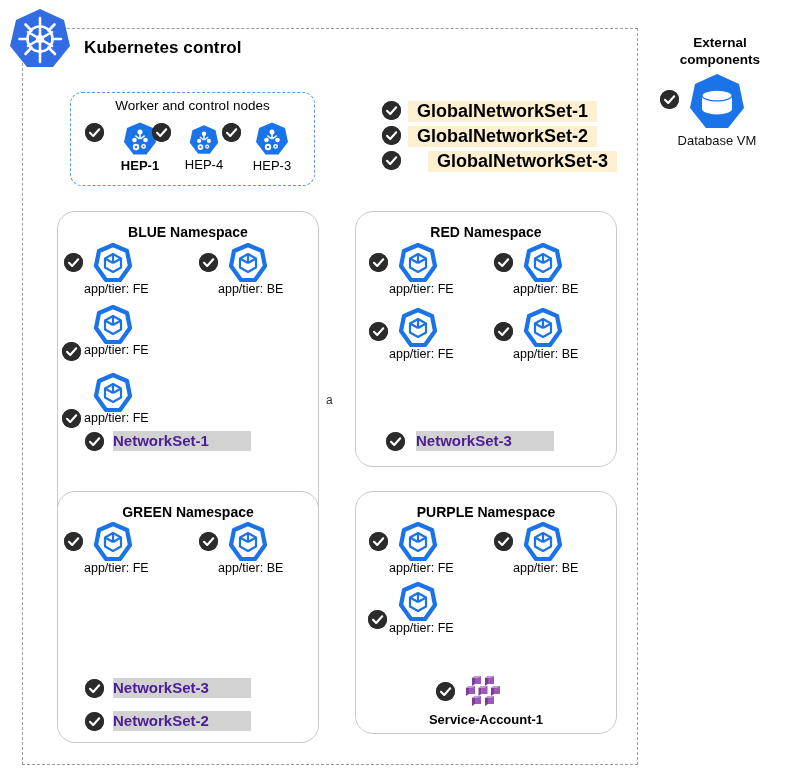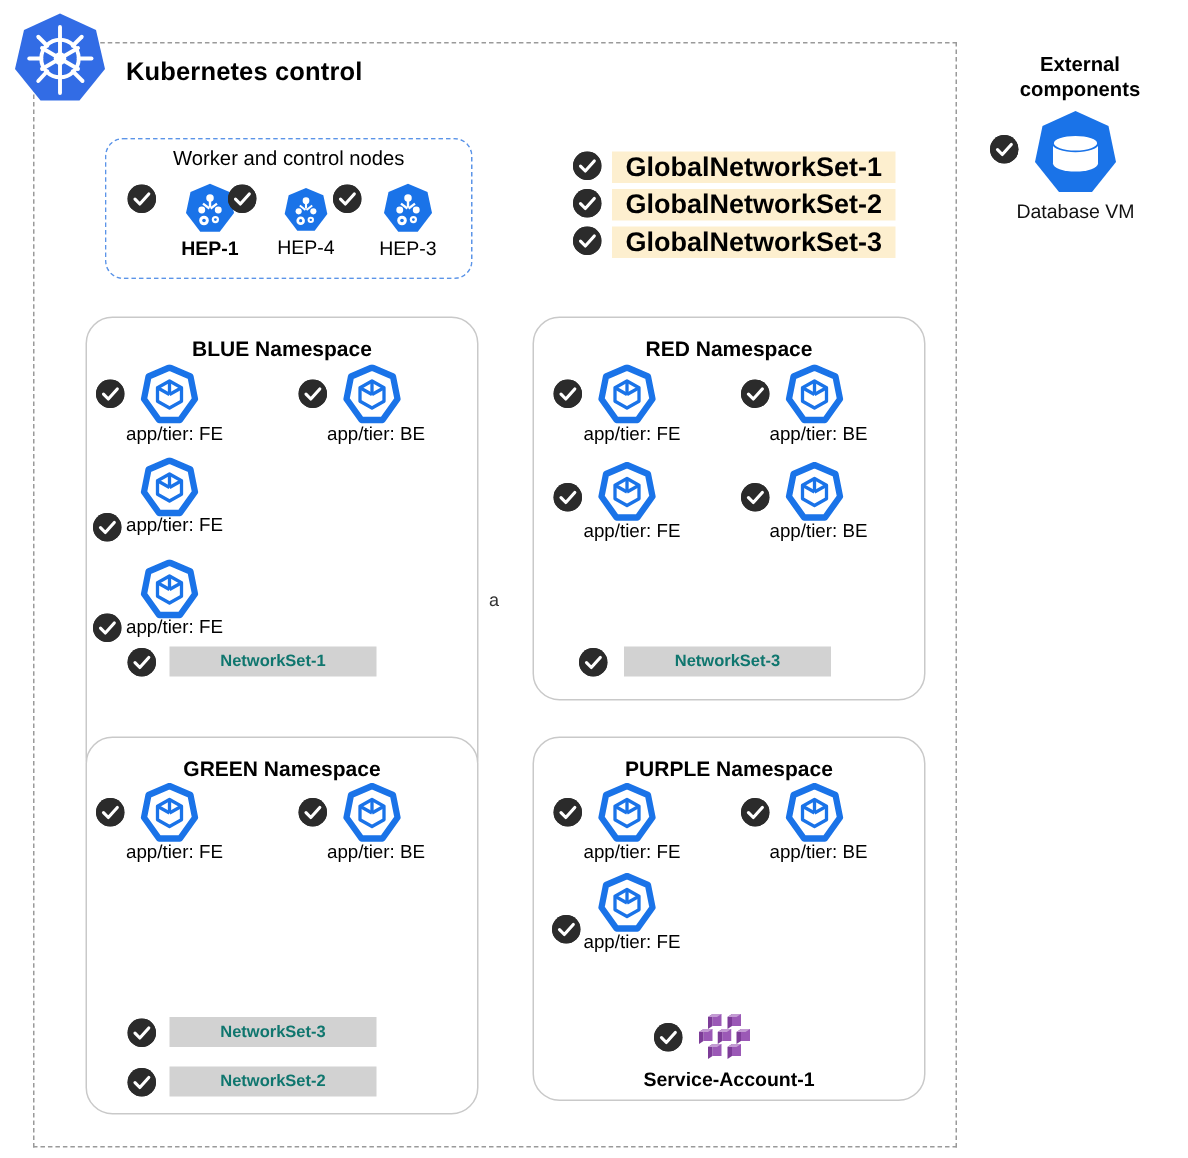--- a/index.html
+++ b/index.html
@@ -129,24 +129,24 @@
   .pod-icon { width: 40px; height: 40px; display: block; }
   .pod-label {
     font-size: 12.5px;
     color: #000;
     white-space: nowrap;
   }
 
   
   .ns-chip {
     background: #d2d2d2;
-    color: #0f766e;
-    font-size: 11px;
+    color: #4c1d95;
+    font-size: 15px;
     font-weight: bold;
-    text-align: center;
+    text-align: left;
     line-height: 20px;
     height: 20px;
     width: 138px;
     white-space: nowrap;
   }
 
   
   #sa-icon { width: 40px; height: 34px; display: block; }
   #sa-label {
     font-size: 13px;
@@ -337,21 +337,21 @@
 </div>
 
 <div class="abs" style="left:382px;top:151px;">
   <span class="check">
       <svg width="19" height="19" viewBox="0 0 19 19">
         <circle cx="9.5" cy="9.5" r="9.5" fill="#2b2b2b"></circle>
         <path d="M5 9.8 L8.2 13 L14.2 6.3" stroke="#fff" stroke-width="2.1" fill="none" stroke-linecap="round" stroke-linejoin="round"></path>
       </svg>
     </span>
 </div>
-<div class="abs" style="left:408px;top:151px;">
+<div class="abs" style="left:428px;top:151px;">
   <span class="gns-chip">GlobalNetworkSet-3</span>
 </div>
 
 <div class="abs ns-box" style="left:57px;top:211px;width:262px;height:312px;">
   <div class="ns-title">BLUE Namespace</div>
 </div>
 
 <div class="abs" style="left:64px;top:253px;">
   <span class="check">
       <svg width="19" height="19" viewBox="0 0 19 19">

